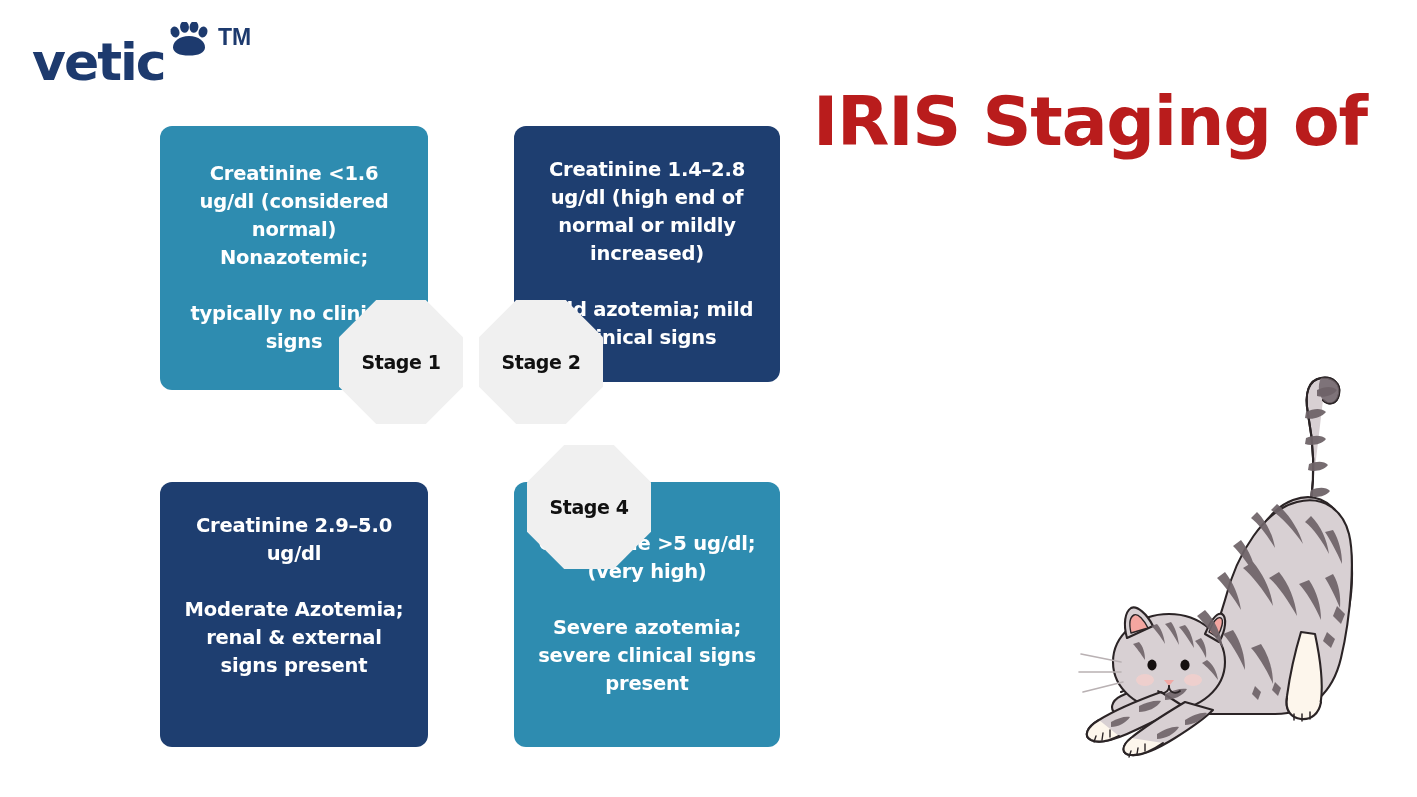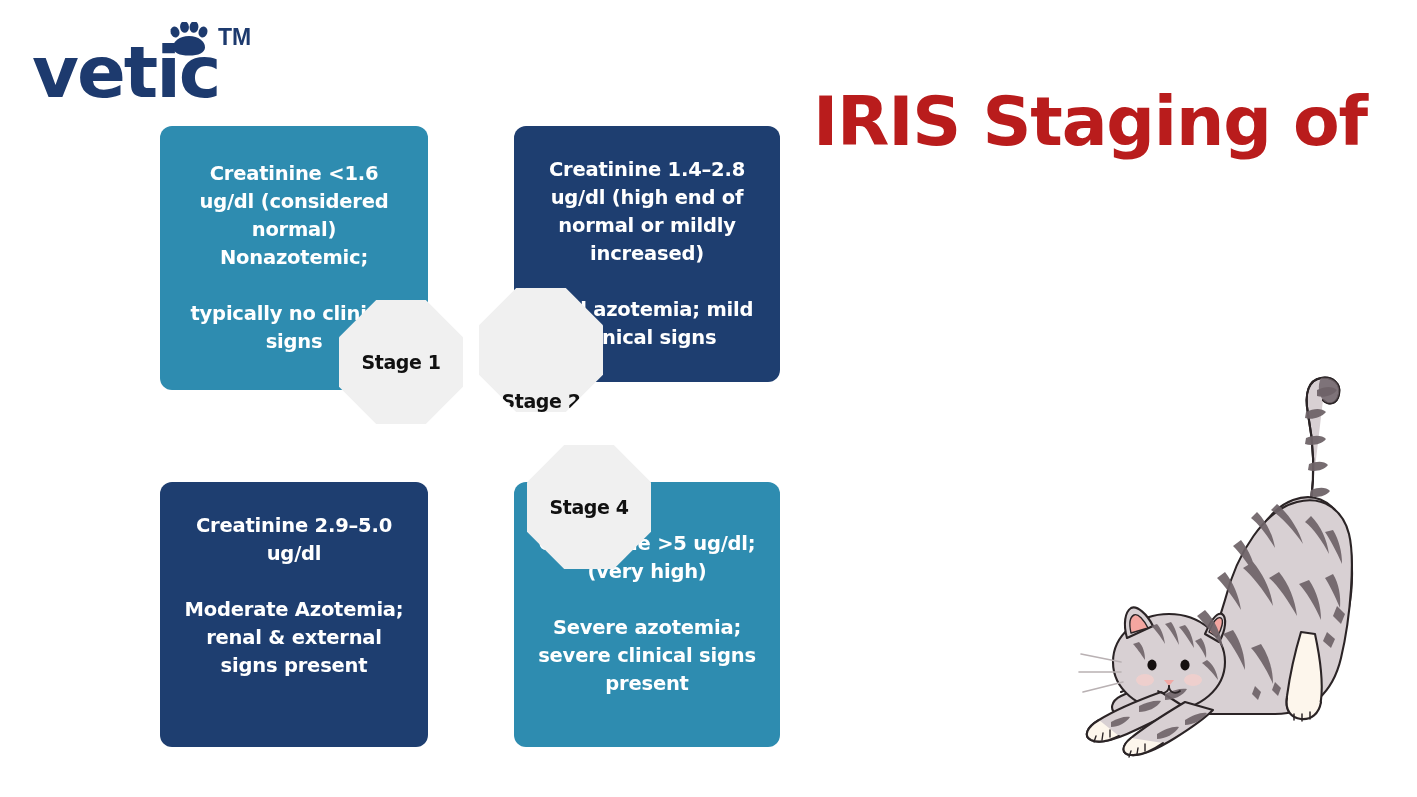--- a/index.html
+++ b/index.html
@@ -21,21 +21,21 @@
     position: absolute;
     left: 32px;
     top: 18px;
     width: 260px;
     height: 86px;
   }
   #brand-logo .logo-word {
     position: absolute;
     left: 0;
     top: 18px;
-    font-size: 72px;
+    font-size: 52px;
     font-weight: 800;
     letter-spacing: -2px;
     color: #1d3a6e;
     line-height: 1;
     font-family: "DejaVu Sans", sans-serif;
     text-align: right;
   }
   #brand-logo .logo-tm {
     position: absolute;
     left: 186px;
@@ -119,21 +119,21 @@
   }
   .stage-badge .badge-label {
     font-size: 19px;
     font-weight: 800;
     color: #111111;
     letter-spacing: -0.4px;
     white-space: nowrap;
     font-family: "DejaVu Sans", sans-serif;
   }
   #badge-stage-1 { left: 339px; top: 300px; }
-  #badge-stage-2 { left: 479px; top: 288px; align-items: flex-end; }
+  #badge-stage-2 { left: 479px; top: 300px; }
   #badge-stage-3 { left: 339px; top: 445px; }
   #badge-stage-4 { left: 479px; top: 445px; margin-left: 48px; }
 
   
   #cat-illustration {
     position: absolute;
     left: 1065px;
     top: 362px;
     width: 340px;
     height: 400px;

